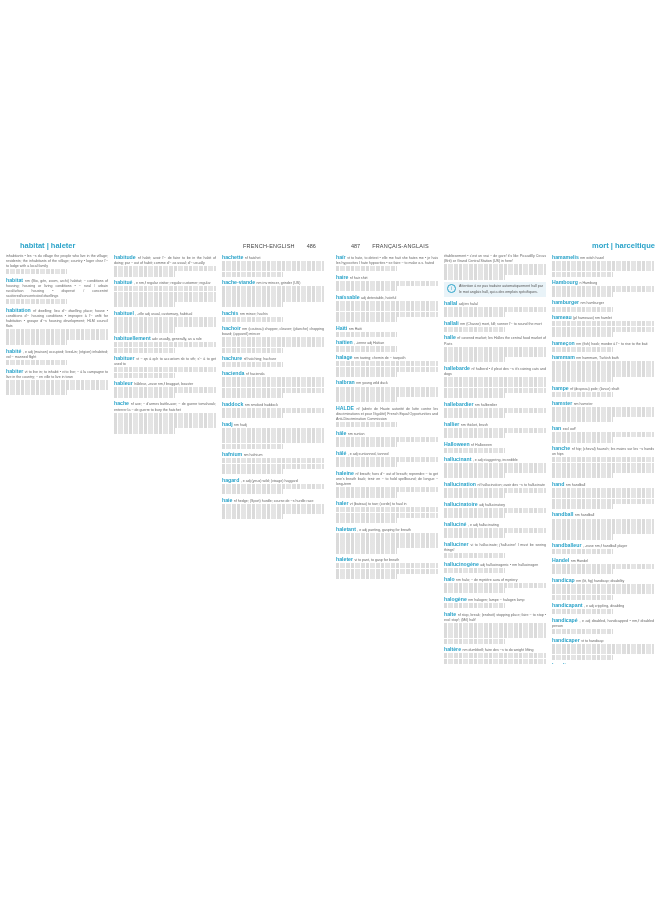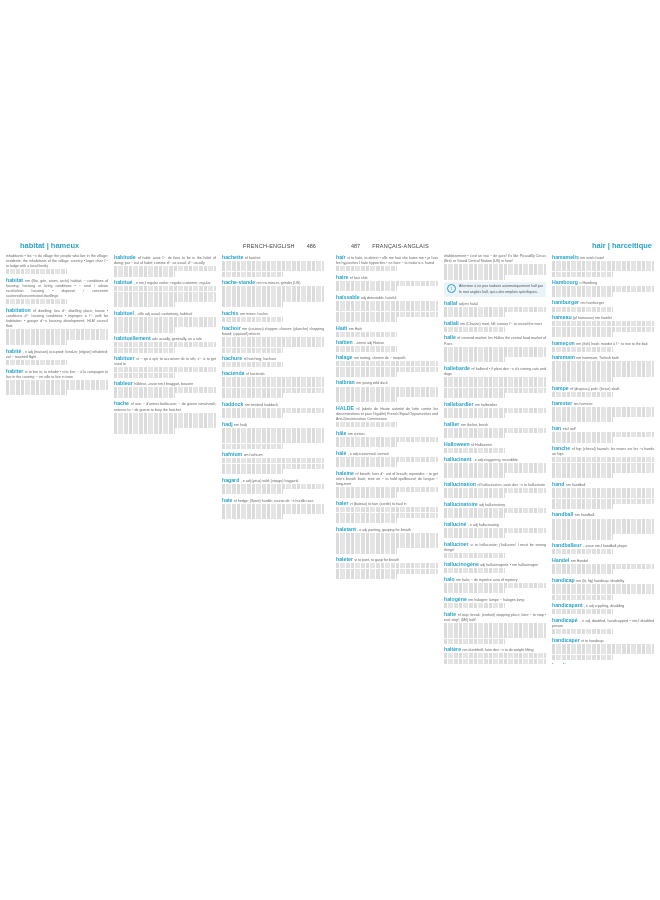--- a/index.html
+++ b/index.html
@@ -21,21 +21,21 @@
   .note{background:#e9f3f8;padding:2px 3px;margin:2px 0 3px 0;display:flex;gap:3px;align-items:flex-start;}
   .note-icon{width:7px;height:7px;border:0.8px solid #2aa3c9;border-radius:50%;font-size:4.5px;line-height:7px;text-align:center;color:#2aa3c9;flex:none;}
   .filler{display:block;height:5.1px;background:repeating-linear-gradient(90deg,#bdbdbd 0 3px,transparent 3px 4px,#cfcfcf 4px 9px,transparent 9px 10px,#c4c4c4 10px 14px,transparent 14px 15px);opacity:0.55;margin:0 0 0.2px 0;}
   .filler.short{width:60%;}
 </style>
 </head>
 <body>
 
 <div class="page page-left">
   <div class="running-head" style="left:20px;">
-    <span class="rh-guide">habitat | hameux</span>
+    <span class="rh-guide">habitat | haleter</span>
   </div>
   <div class="running-head" style="left:243px;">
     <span class="rh-label">FRENCH-ENGLISH</span>
     <span class="rh-num" style="margin-left:10px;">486</span>
   </div>
 
   <div class="columns">
     <div class="col" id="lc0">
         <div class="entry"><span class="body">inhabitants • les ~s du village the people who live in the village; residents; the inhabitants of the village; country • loger chez l'~ to lodge with a local family</span><span class="filler short"></span></div>
         <div class="entry"><span class="hw">habitat </span><span class="body">nm (Bio, gén, zoom, archi) habitat; ~ conditions of housing; housing or living conditions • ~ rural / urbain rural/urban housing • dispersé / concentré scattered/concentrated dwellings</span><span class="filler short"></span></div>
@@ -67,21 +67,21 @@
       </div>
   </div>
 </div>
 
 <div class="page page-right">
   <div class="running-head" style="left:21px;">
     <span class="rh-num">487</span>
     <span class="rh-label" style="margin-left:10px;">FRANÇAIS-ANGLAIS</span>
   </div>
   <div class="running-head" style="left:262px;">
-    <span class="rh-guide">hair | harceltique</span>
+    <span class="rh-guide">mort | harceltique</span>
   </div>
 
   <div class="columns">
     <div class="col" id="rc0">
         <div class="entry"><span class="hw">haïr </span><span class="body">vt to hate, to detest • elle me hait she hates me • je hais les hypocrites I hate hypocrites • se faire ~ to make o.s. hated</span><span class="filler short"></span></div>
         <div class="entry"><span class="hw">haire </span><span class="body">nf hair shirt</span><span class="filler"></span><span class="filler short"></span></div>
         <div class="entry"><span class="hw">haïssable </span><span class="body">adj detestable, hateful</span><span class="filler"></span><span class="filler"></span><span class="filler"></span><span class="filler short"></span></div>
         <div class="entry"><span class="hw">Haïti </span><span class="body">nm Haiti</span><span class="filler short"></span></div>
         <div class="entry"><span class="hw">haïtien </span><span class="body">, -ienne adj Haitian</span><span class="filler short"></span></div>
         <div class="entry"><span class="hw">halage </span><span class="body">nm towing; chemin de ~ towpath</span><span class="filler"></span><span class="filler"></span><span class="filler short"></span></div>

